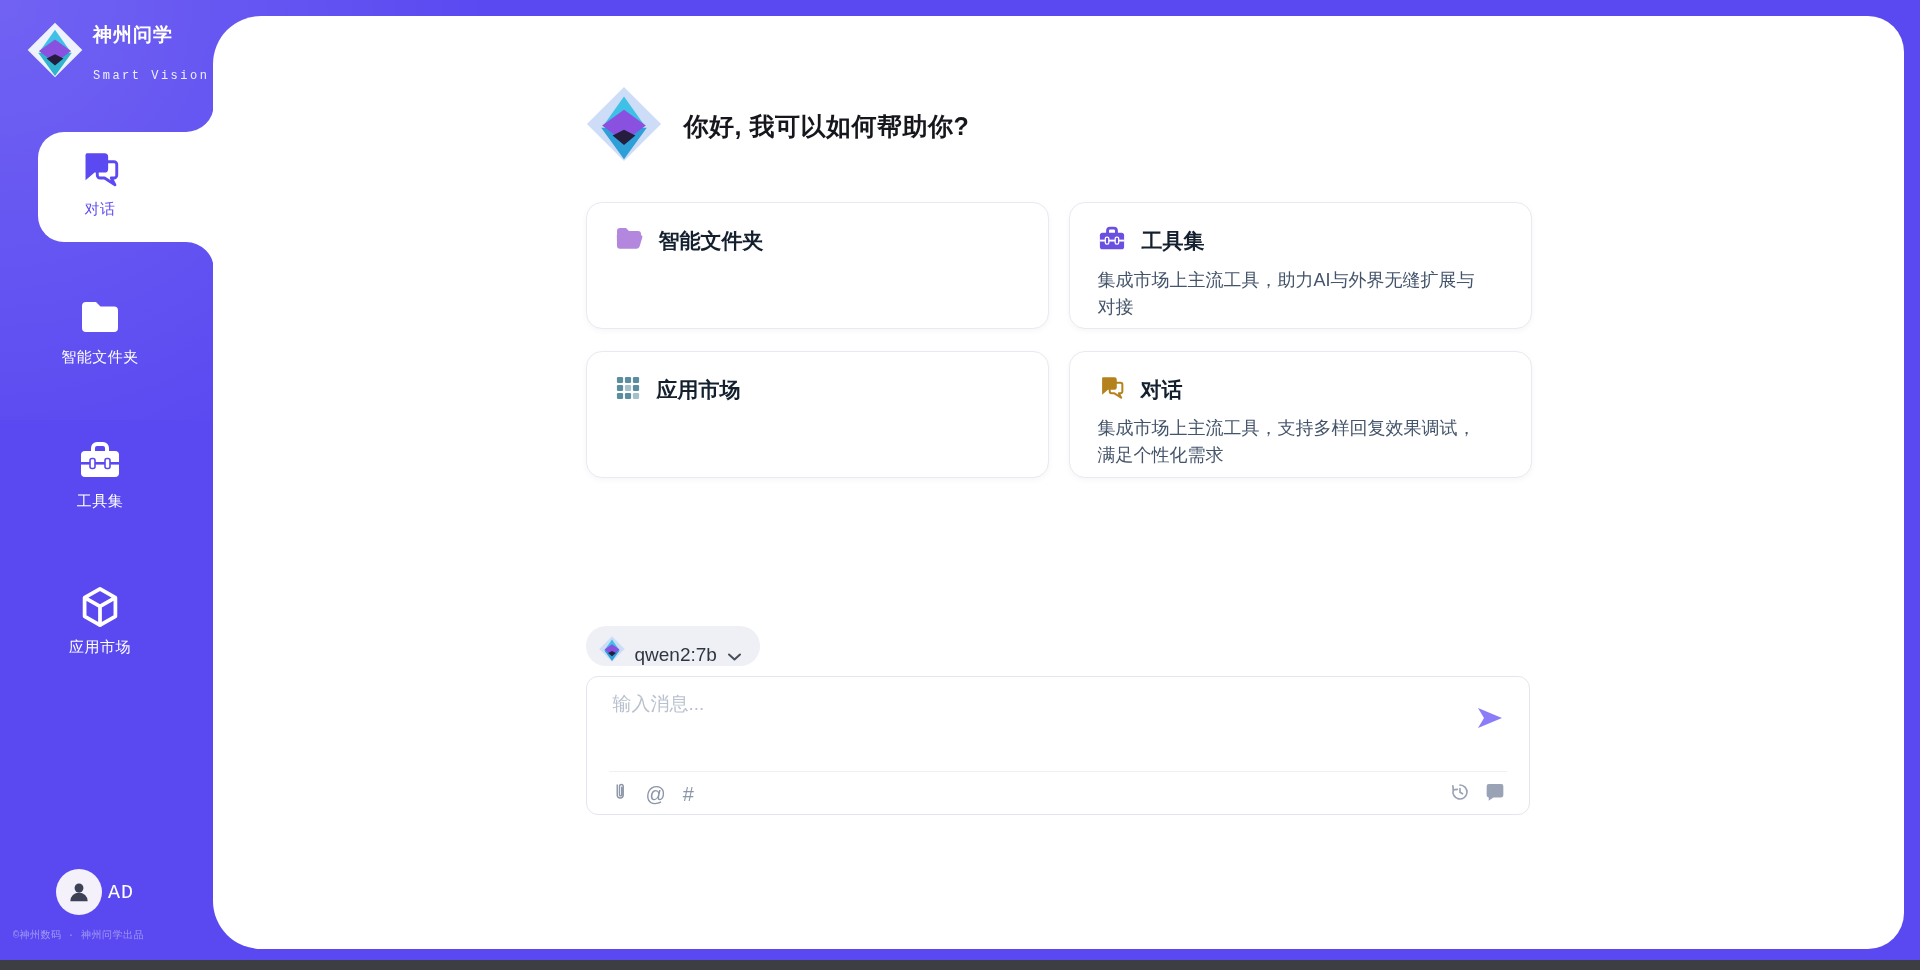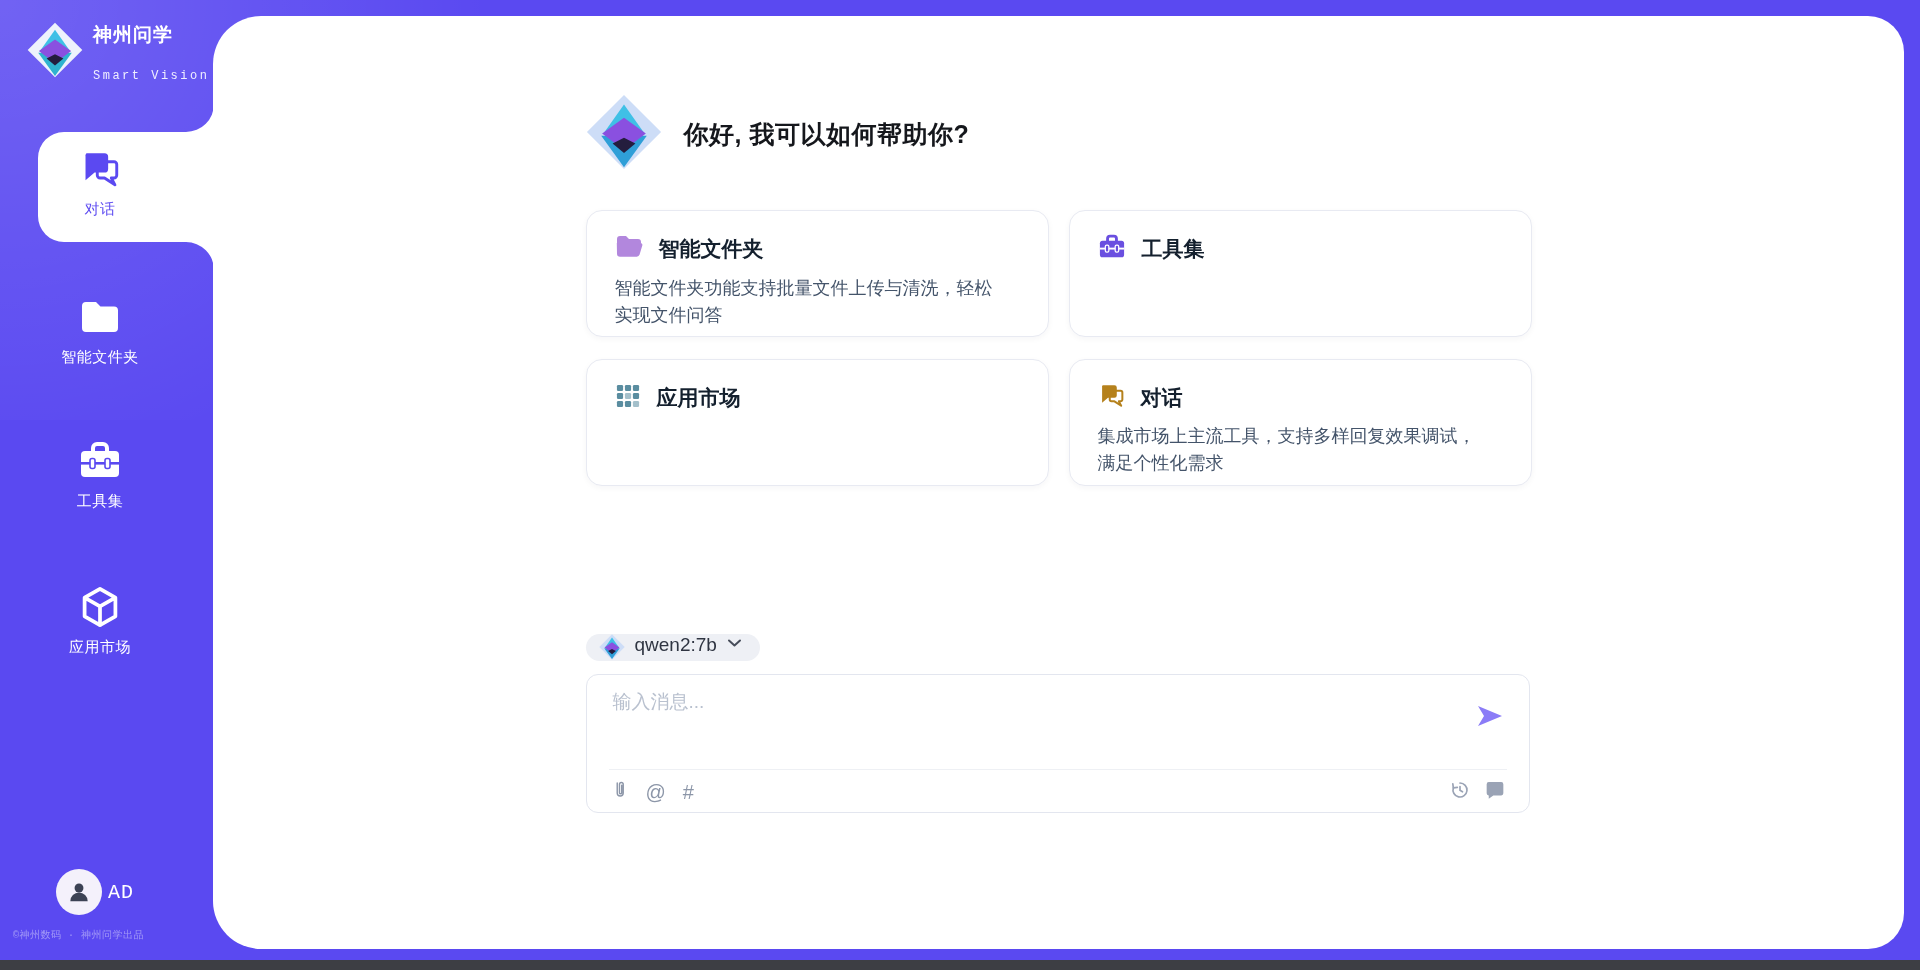--- a/index.html
+++ b/index.html
@@ -14,39 +14,39 @@
     background:radial-gradient(circle at 0 0, rgba(255,255,255,0.14), rgba(255,255,255,0) 70%);
     pointer-events:none;
   }
   .bottom-bar{position:absolute;left:0;right:0;bottom:0;height:10px;background:#3d3e44;}
 
   
   .main-panel{
     position:absolute;left:213px;top:16px;right:16px;bottom:21px;
     background:#fff;border-radius:48px 36px 36px 48px;
   }
-  .content-col{width:946px;margin:16px auto;padding-top:62px;}
+  .content-col{width:946px;margin:8px auto;padding-top:62px;}
 
   .greeting{display:flex;align-items:center;gap:22px;}
   .greeting-title{font-size:25px;font-weight:bold;color:#15171c;letter-spacing:.5px;}
 
   .cards{margin-top:36px;display:grid;grid-template-columns:1fr 1fr;gap:22px 20px;}
   .card{
     box-sizing:border-box;height:127px;background:#fff;
     border:1px solid #e8eaf2;border-radius:16px;padding:23px 28px;
     box-shadow:0 2px 6px rgba(20,30,60,.04);cursor:pointer;
   }
   .card-head{display:flex;align-items:center;gap:16px;}
   .card-title{font-size:21px;font-weight:bold;color:#14202e;}
   .card-desc{margin-top:11px;font-size:18px;line-height:1.5;color:#44546a;max-width:392px;}
   .ic-folder{color:#b287dd}.ic-toolbox{color:#6a4fe0}.ic-grid{color:#5a8da0}.ic-chat-amber{color:#b5811c}
 
   .model-pill{
-    margin-top:148px;display:inline-flex;align-items:flex-start;gap:10px;
-    height:27px;padding:0 18px 0 13px;background:#eef0f5;border-radius:22px;cursor:pointer;
+    margin-top:148px;display:inline-flex;align-items:flex-end;gap:10px;
+    height:40px;padding:0 18px 0 13px;background:#eef0f5;border-radius:22px;cursor:pointer;
   }
   .model-pill-label{font-size:19px;color:#2f3542;}
 
   .composer{
     position:relative;margin-top:10px;box-sizing:border-box;
     width:944px;height:139px;border:1px solid #e3e6ef;border-radius:12px;background:#fff;
   }
   .composer textarea{
     position:absolute;left:24px;top:12px;width:840px;height:58px;
     border:none;outline:none;resize:none;font-family:inherit;
@@ -183,36 +183,36 @@
       <div class="card">
         <div class="card-head">
           <span class="ic-folder">
             <svg width="28" height="26" viewBox="0 0 28 25">
               <path d="M2 4.5a3 3 0 0 1 3-3h6l3 3h9a3 3 0 0 1 3 3V9H2Z" fill="currentColor"></path>
               <path d="M1.8 8.5h23.6a2 2 0 0 1 1.9 2.6l-2.7 9a3 3 0 0 1-2.9 2.1H5a3 3 0 0 1-3-3z" fill="currentColor"></path>
             </svg>
           </span>
           <span class="card-title">智能文件夹</span>
         </div>
-        <div class="card-desc">智能文件夹功能支持批量文件上传与清洗，轻松实现文件问答</div>
       </div>
 
       <div class="card">
         <div class="card-head">
           <span class="ic-toolbox">
             <svg width="28" height="26" viewBox="0 0 44 40">
               <path d="M15 11V7a4 4 0 0 1 4-4h6a4 4 0 0 1 4 4v4" fill="none" stroke="currentColor" stroke-width="4.5"></path>
               <rect x="3" y="10" width="38" height="26" rx="4" fill="currentColor"></rect>
               <rect x="3" y="21" width="38" height="3" fill="#ffffff"></rect>
               <rect x="11.5" y="17" width="5.5" height="11" rx="2.2" fill="currentColor" stroke="#ffffff" stroke-width="2"></rect>
               <rect x="27" y="17" width="5.5" height="11" rx="2.2" fill="currentColor" stroke="#ffffff" stroke-width="2"></rect>
             </svg>
           </span>
           <span class="card-title">工具集</span>
         </div>
+        <div class="card-desc">集成市场上主流工具，助力AI与外界无缝扩展与对接</div>
       </div>
 
       <div class="card">
         <div class="card-head">
           <span class="ic-grid">
             <svg width="26" height="26" viewBox="0 0 27 27">
               <g fill="currentColor">
                 <rect x="2" y="2" width="6.4" height="6.4" rx="1.3"></rect>
                   <rect x="10.3" y="2" width="6.4" height="6.4" rx="1.3"></rect>
                   <rect x="18.6" y="2" width="6.4" height="6.4" rx="1.3"></rect>

